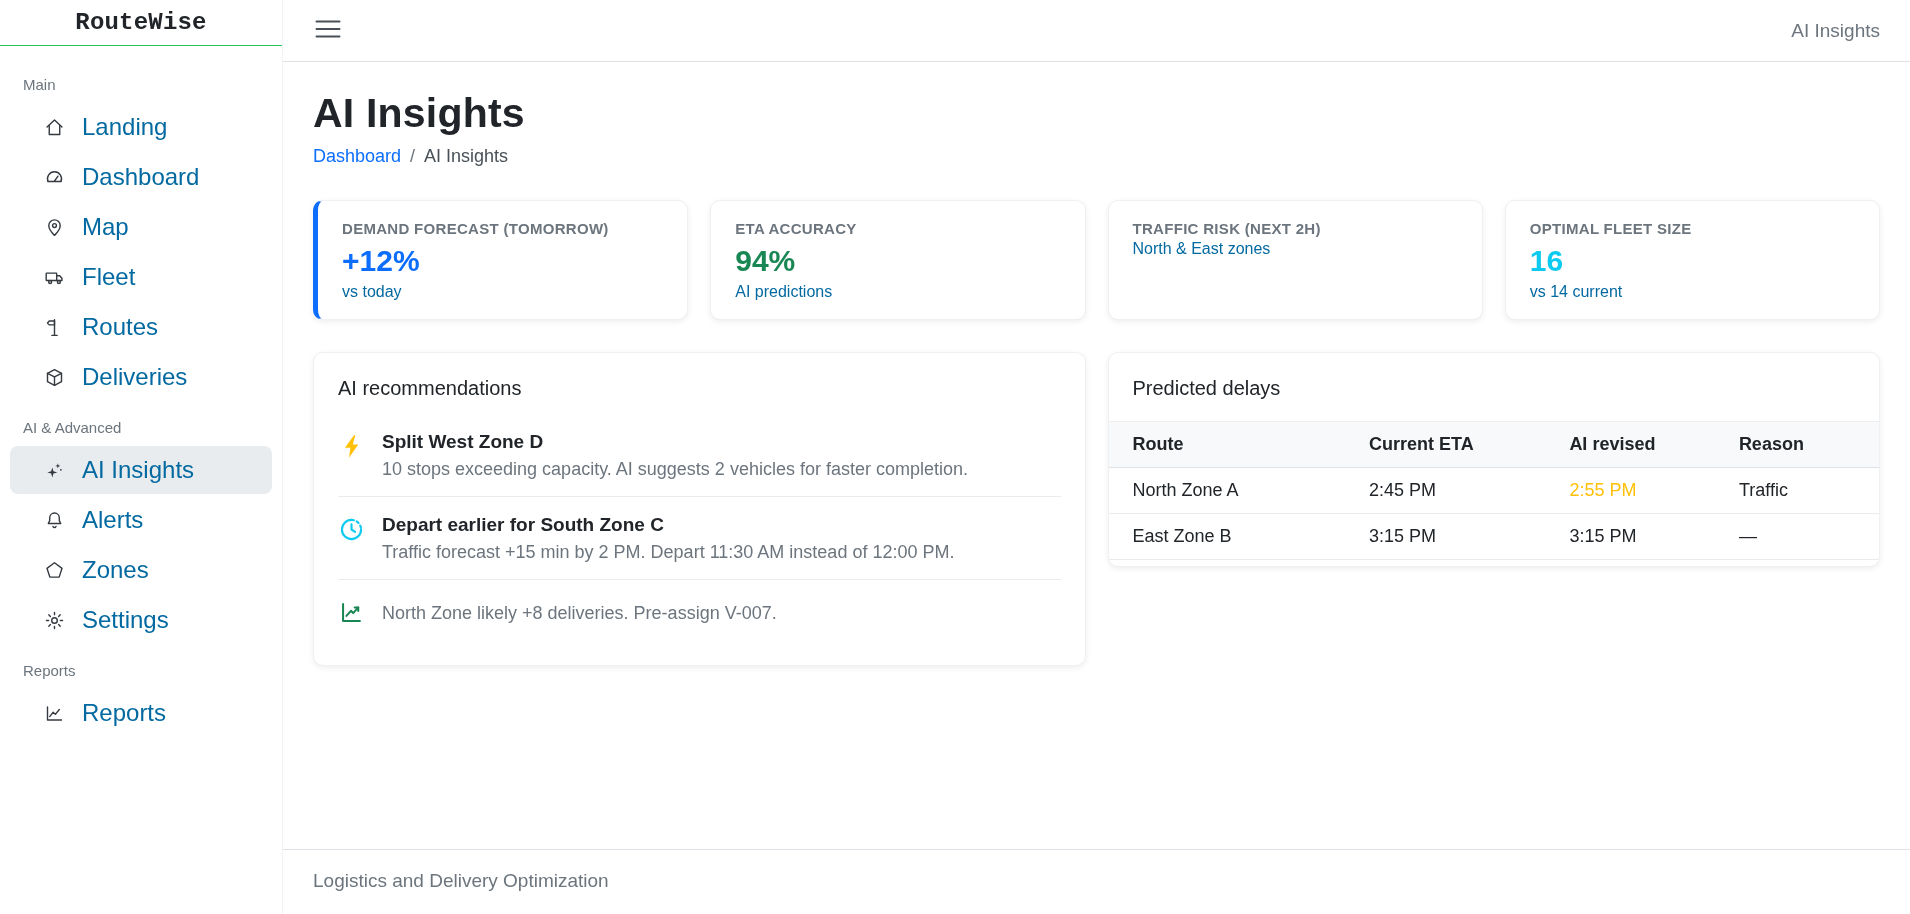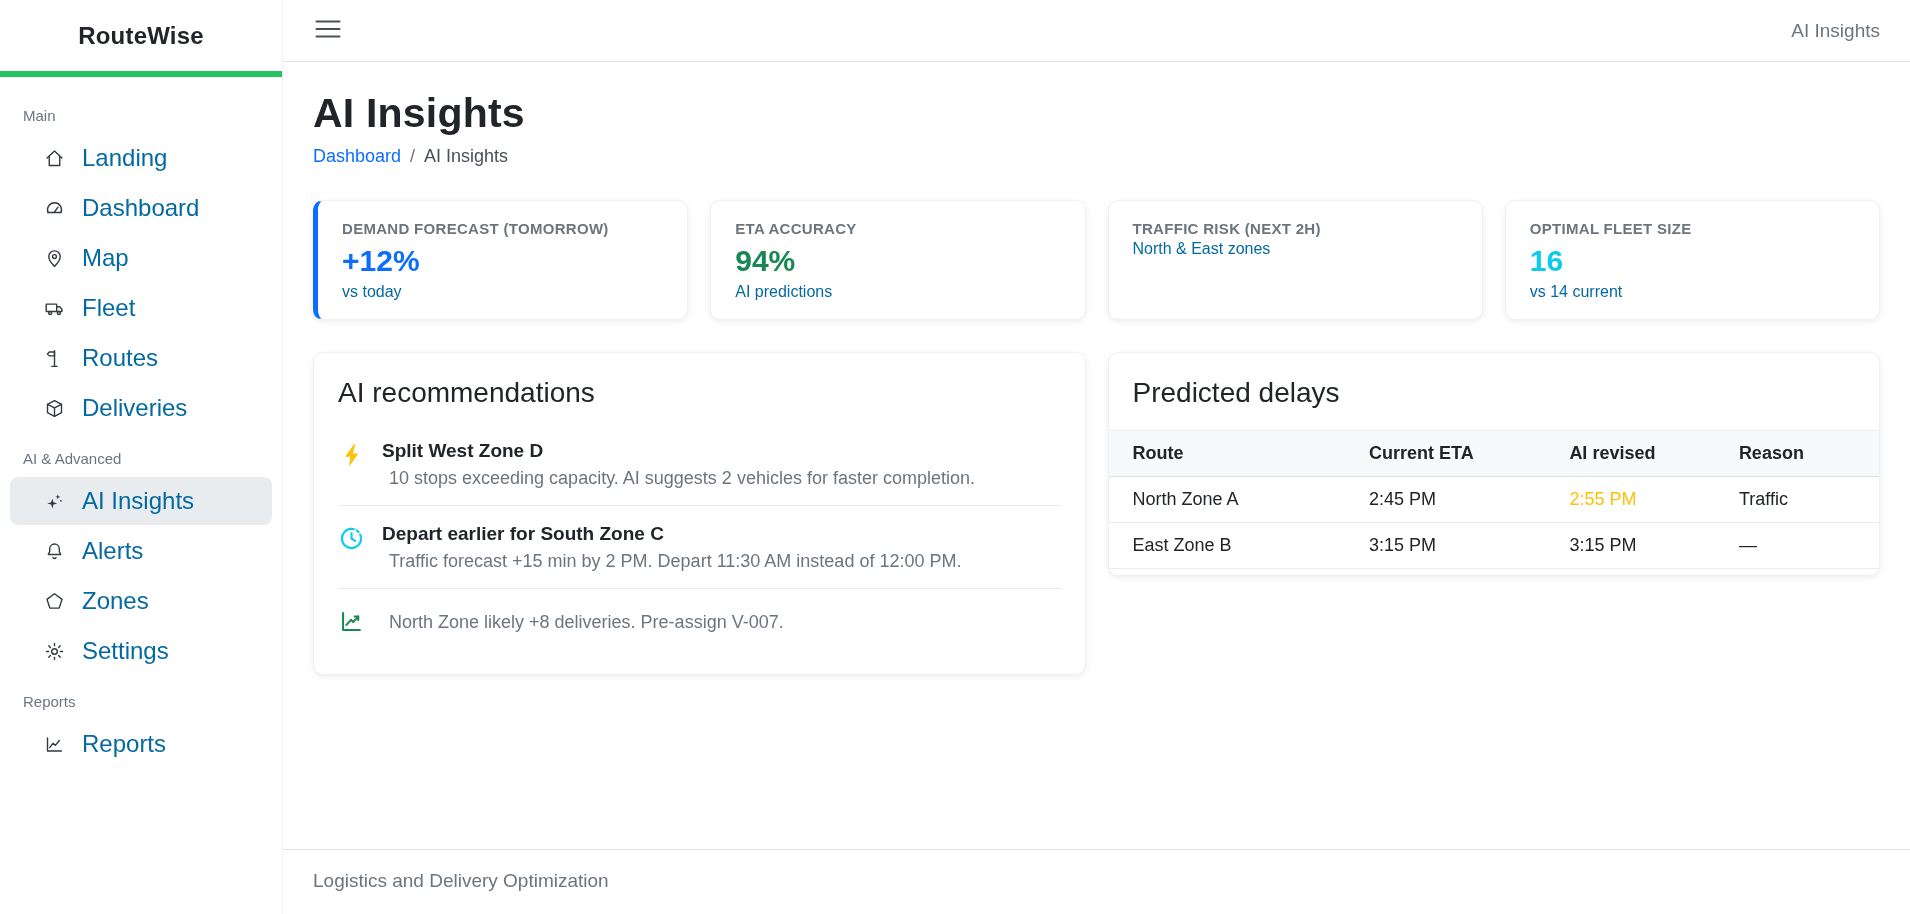--- a/index.html
+++ b/index.html
@@ -3,22 +3,22 @@
 <meta charset="utf-8">
 <style>
   * { margin:0; padding:0; box-sizing:border-box; }
   html,body { width:1910px; height:914px; overflow:hidden; background:#fff;
     font-family:"Liberation Sans", sans-serif; color:#212529; }
   .app { display:flex; width:100%; height:100%; }
 
   
   .sidebar { width:283px; flex:0 0 283px; background:#fff; border-right:1px solid #f1f3f5;
     display:flex; flex-direction:column; }
-  .brand { height:77px; display:flex; align-items:center; justify-content:center;
-    font-size:24px; font-weight:700; border-bottom:6px solid #22c55e; letter-spacing:.2px; }
+  .brand { height:46px; display:flex; align-items:center; justify-content:center;
+    font-size:24px; font-weight:700; border-bottom:1px solid #22c55e; letter-spacing:.2px;font-family:Liberation Mono, monospace; }
   .nav { padding-top:14px; }
   .nav-section-label { padding:16px 23px 8px 23px; font-size:15px; color:#6c757d; }
   .nav-item { display:flex; align-items:center; gap:17px; margin:2px 10px;
     padding:10px 12px 10px 34px; border-radius:8px; font-size:24px; color:#0369a1; cursor:pointer; }
   .nav-item .nicon { width:21px; height:21px; display:flex; color:#343a40; flex:0 0 21px; }
   .nav-item.active { background:#e9ecef; }
   .nav-item svg { width:21px; height:21px; }
 
   
   .main { flex:1; display:flex; flex-direction:column; min-width:0; }
@@ -41,30 +41,30 @@
   .card { background:#fff; border:1px solid #eef0f2; border-radius:10px;
     box-shadow:0 2px 6px rgba(0,0,0,.07); }
   .stat-card { padding:19px 24px 18px 24px; }
   .stat-card.accent { border-left:5px solid #0d6efd; }
   .stat-label { font-size:15px; font-weight:600; color:#6c757d; letter-spacing:.3px; }
   .stat-value { margin-top:5px; font-size:30px; font-weight:700; line-height:1.25; }
   .stat-sub { margin-top:3px; font-size:16px; color:#0369a1; }
 
   
   .two-col { margin-top:32px; display:grid; grid-template-columns:1fr 1fr; gap:22px; align-items:start; }
-  .panel-title { font-size:28px; font-weight:400; color:#212529; }
+  .panel-title { font-size:20px; font-weight:400; color:#212529; }
 
   .rec-card { padding:24px; }
   .rec-list { margin-top:14px; }
   .rec-item { display:flex; gap:16px; padding:17px 0 15px 0; }
   .rec-item + .rec-item { border-top:1px solid #e9ecef; }
   .rec-icon { width:28px; flex:0 0 28px; display:flex; padding-top:2px; }
   .rec-icon svg { width:27px; height:27px; }
   .rec-title { font-size:19px; font-weight:700; }
-  .rec-desc { margin-top:5px; font-size:18px; color:#6c757d; line-height:1.3;margin-left:7px; }
+  .rec-desc { margin-top:5px; font-size:18px; color:#6c757d; line-height:1.3; }
 
   .delays-card { padding:24px 0 6px 0; }
   .delays-card .panel-title { padding:0 24px; }
   table.delays { width:100%; border-collapse:collapse; margin-top:21px; table-layout:fixed; }
   table.delays th, table.delays td { text-align:left; font-size:18px; padding:12px 14px; }
   table.delays th:first-child, table.delays td:first-child { padding-left:24px; width:32%; }
   table.delays th:nth-child(2), table.delays td:nth-child(2) { width:26%; }
   table.delays th:nth-child(3), table.delays td:nth-child(3) { width:22%; }
   table.delays thead th { background:#f8f9fa; font-weight:700;
     border-top:1px solid #eceef0; border-bottom:1px solid #dee2e6; }

